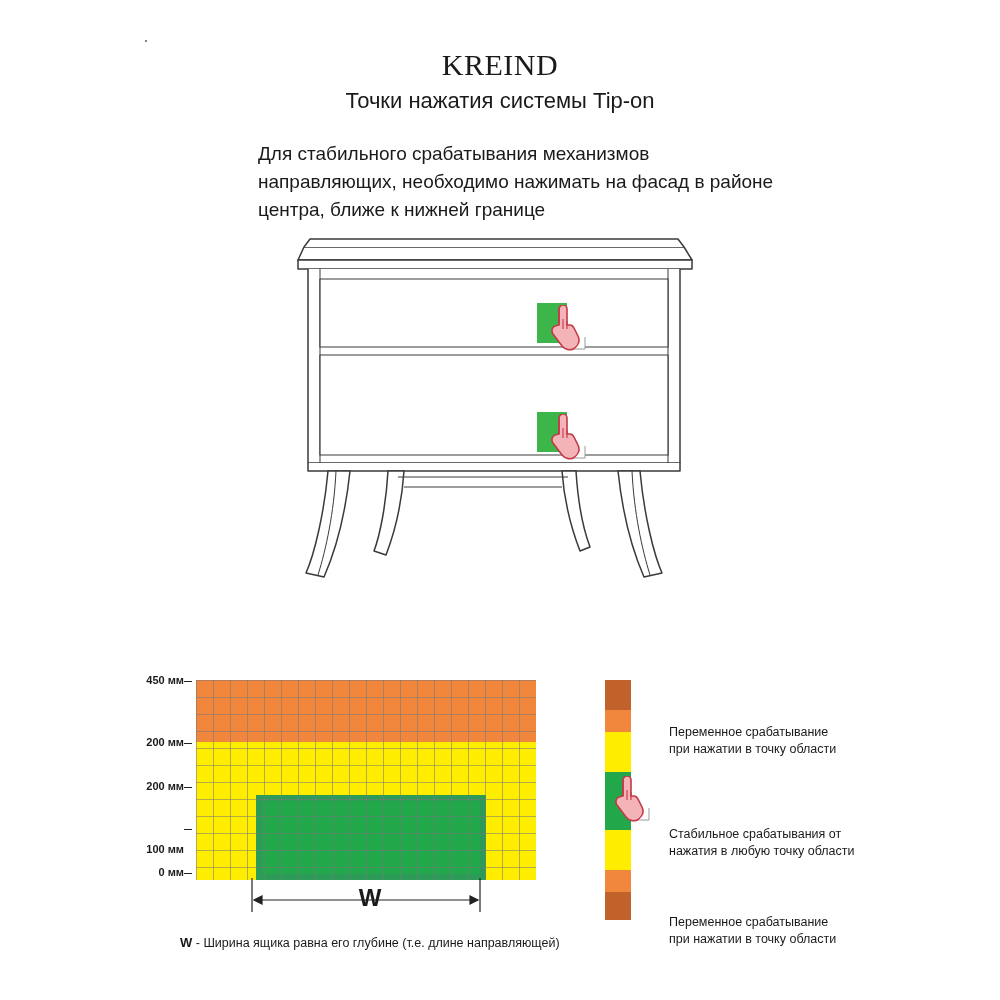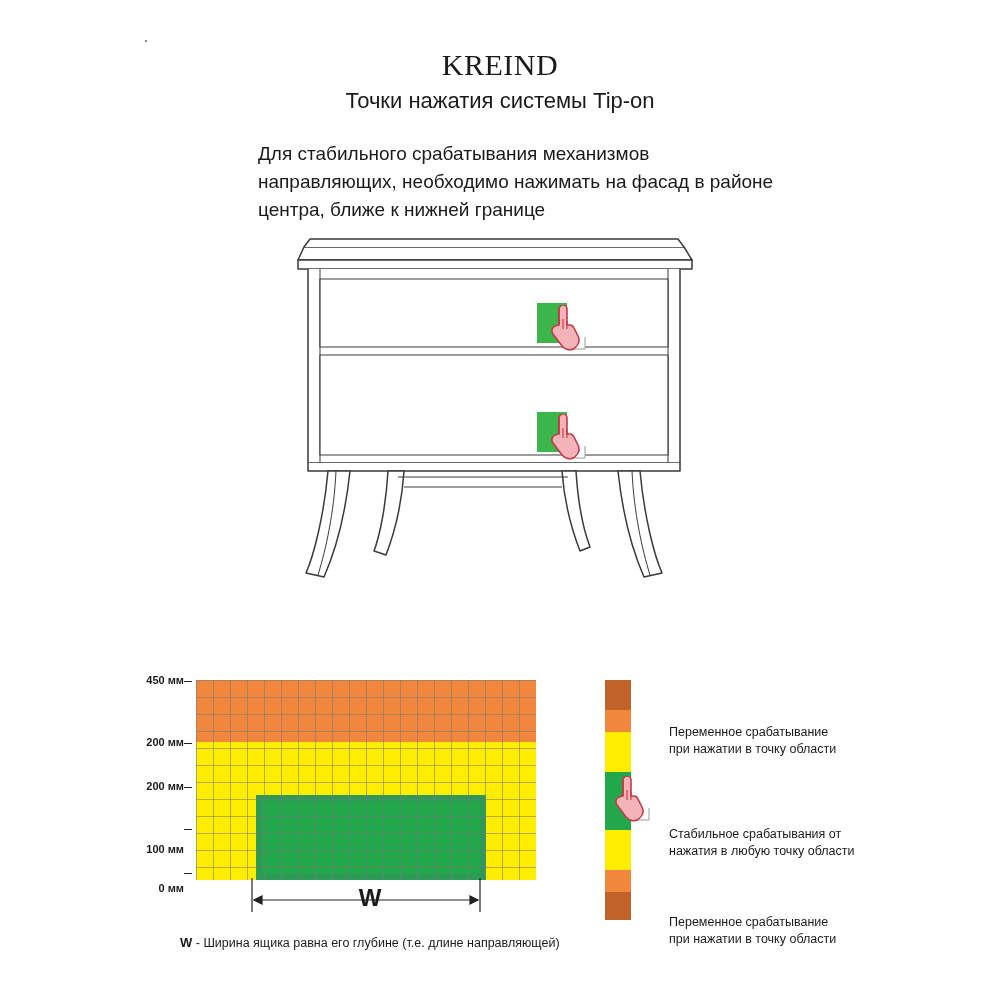--- a/index.html
+++ b/index.html
@@ -243,21 +243,21 @@
 
     <div class="axis-label" style="top: 66px;">200 мм</div>
     <div class="tick" style="top: 73px;"></div>
 
     <div class="axis-label" style="top: 110px;">200 мм</div>
     <div class="tick" style="top: 117px;"></div>
 
     <div class="axis-label" style="top: 152px; margin-top: 21px;">100 мм</div>
     <div class="tick" style="top: 159px;"></div>
 
-    <div class="axis-label" style="top: 212px; padding-left: 44px;">0 мм</div>
+    <div class="axis-label" style="top: 196px; padding-left: 44px;">0 мм</div>
     <div class="tick" style="top: 203px;"></div>
   </div>
 
   <div class="grid-wrap">
     <div class="band orange"></div>
     <div class="band yellow"></div>
     <div class="green-zone"></div>
     <div class="gridlines"></div>
   </div>
 

